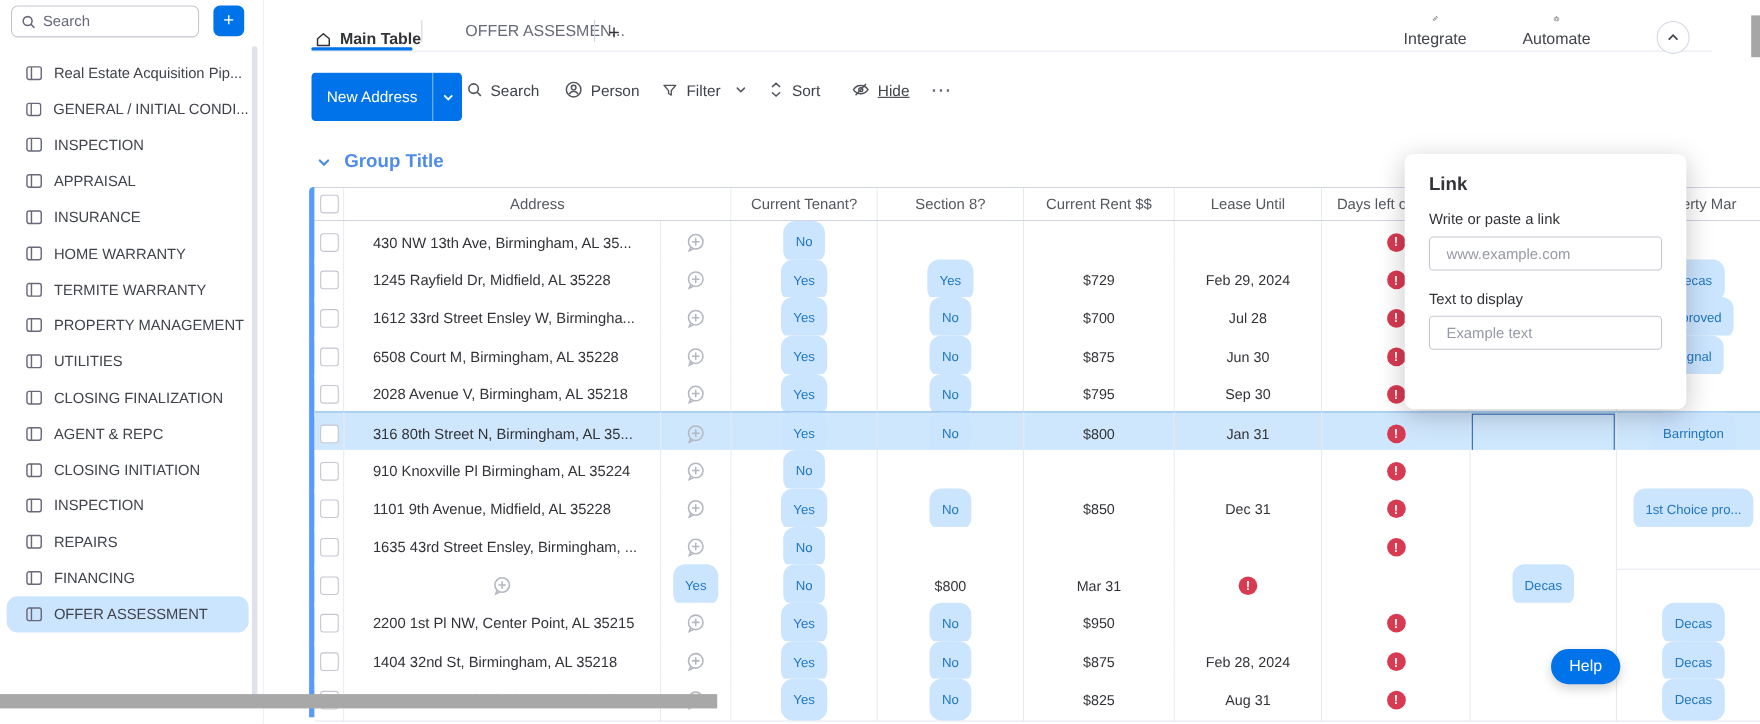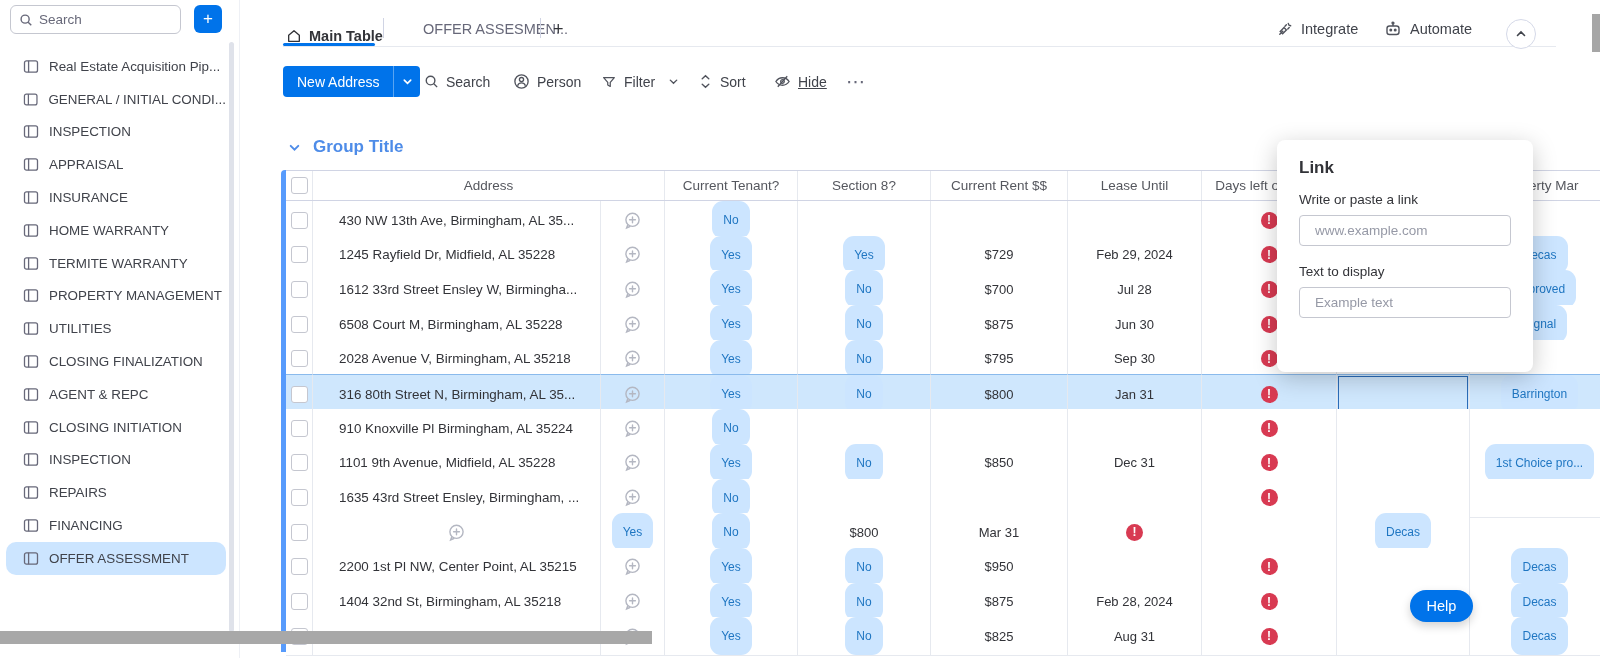--- a/index.html
+++ b/index.html
@@ -24,28 +24,28 @@
 
   
   #tabbar-line { left:283px; top:46px; width:1273px; height:1px; background:#e6e9ef; }
   .tab { top:14px; height:30px; display:flex; align-items:center; gap:7px; font-size:14.5px; cursor:pointer; }
   #tab-main { left:286px; color:#323338; font-weight:bold;align-items:flex-end; }
   #tab-main-underline { left:283px; top:43px; width:92px; height:3px; background:#0073ea; border-radius:2px; }
   .tab-sep { top:18px; width:1px; height:20px; background:#d0d4e4; }
   #tab2 { left:399px; color:#676879; font-weight:normal;margin-left:24px; }
   #tab-add { left:553px; top:14px; height:30px; display:flex; align-items:center; color:#323338; font-size:18px; cursor:pointer; }
 
-  .hdr-action { top:14px; height:30px; display:flex; align-items:center; gap:8px; font-size:14.5px; color:#40434b; cursor:pointer; }
+  .hdr-action { top:14px; height:30px; display:flex; align-items:center; gap:8px; font-size:14.5px; color:#40434b; cursor:pointer;flex-direction:column; }
   #btn-integrate { left:1276px; }
   #btn-automate { left:1384px; }
   #btn-collapse { left:1506px; top:19px; width:30px; height:30px; border:1px solid #d5d9e8; border-radius:50%;
     display:flex; align-items:center; justify-content:center; cursor:pointer; background:#fff; }
 
   
-  #new-address { left:283px; top:66px; height:31px; display:flex; border-radius:4px; overflow:hidden; cursor:pointer; }
+  #new-address { left:283px; top:66px; height:44px; display:flex; border-radius:4px; overflow:hidden; cursor:pointer; }
   #new-address .main { background:#0073ea; color:#fff; font-size:14px; display:flex; align-items:center; padding:0 14px; }
   #new-address .caret { background:#0073ea; border-left:1px solid rgba(255,255,255,.35); width:27px;
     display:flex; align-items:center; justify-content:center; }
   .tool { top:66px; height:31px; display:flex; align-items:center; gap:7px; font-size:14px; color:#40434b; cursor:pointer; }
   #tool-search { left:424px; } #tool-person { left:513px; } #tool-filter { left:601px; }
   #tool-sort { left:698px; } #tool-hide { left:774px;text-decoration:underline; }
   #tool-more { left:846px; top:66px; height:31px; display:flex; align-items:center; font-size:19px; color:#676879;
     letter-spacing:2px; cursor:pointer; }
 
   

